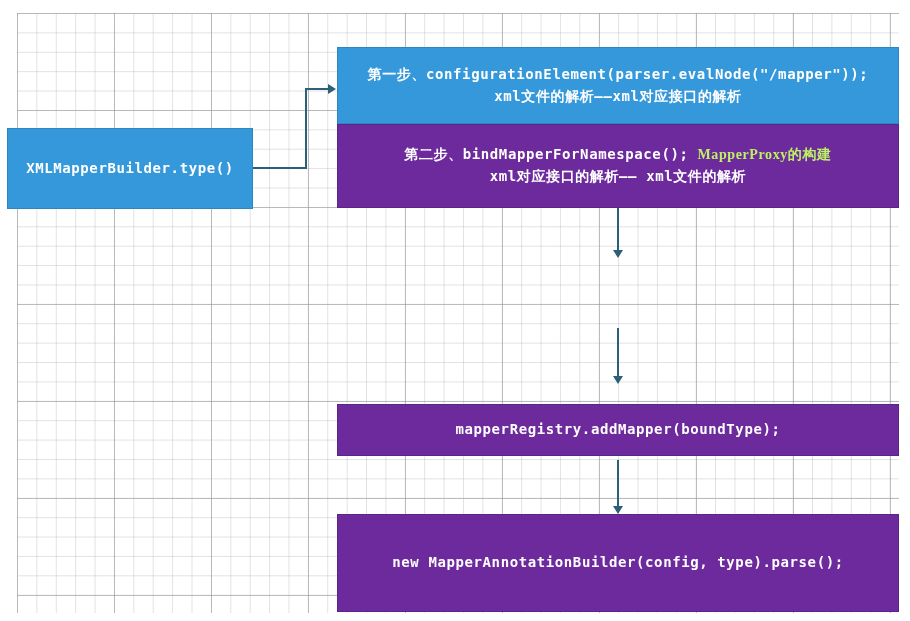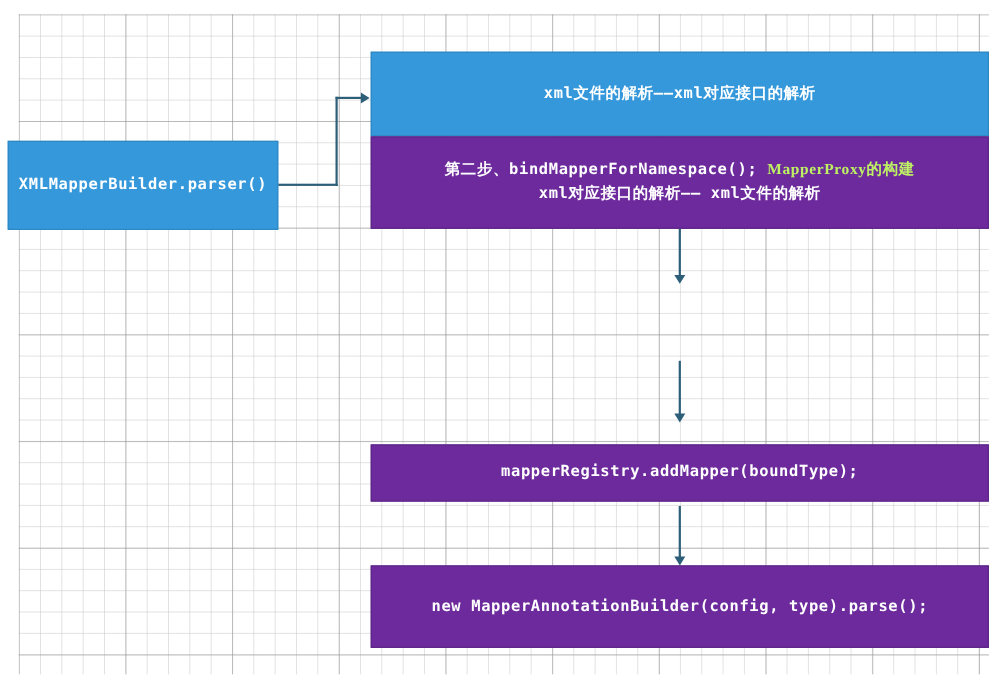--- a/index.html
+++ b/index.html
@@ -61,21 +61,21 @@
   }
   .blue  { background-color: #3498db; border: 1px solid #2d86be; }
   .purple{ background-color: #6c2a9c; border: 1px solid #5b2485; }
 
   
   #node-entry   { left: 7px;   top: 128px; width: 246px; height: 81px; }
   #node-step1   { left: 337px; top: 47px;  width: 562px; height: 77px; }
   #node-step2   { left: 337px; top: 124px; width: 562px; height: 84px; }
   #node-addmap  { left: 337px; top: 260px; width: 562px; height: 68px; }
   #node-registry{ left: 337px; top: 404px; width: 562px; height: 52px; }
-  #node-annot   { left: 337px; top: 514px; width: 562px; height: 75px; }
+  #node-annot   { left: 337px; top: 514px; width: 562px; height: 98px; }
 
   .hl-yellow { color: #bef264; font-family: Liberation Serif, serif; }
 
   
   .conn { position: absolute; background-color: #2d5f79; }
   .arrowhead {
     position: absolute;
     width: 0; height: 0;
   }
   .arrow-down {
@@ -104,24 +104,25 @@
   #v-arrow-3{ left: 613px; top: 506px; }
 </style>
 </head>
 <body>
 
 <div id="canvas">
 
   <div id="grid"></div>
 
   <div class="node blue" id="node-entry">
-    <div class="line">XMLMapperBuilder.parser()</div>
+    <div class="line">XMLMapperBuilder.type()</div>
   </div>
 
   <div class="node blue" id="node-step1">
+    <div class="line">第一步、configurationElement(parser.evalNode("/mapper"));</div>
     <div class="line">xml文件的解析——xml对应接口的解析</div>
   </div>
 
   <div class="node purple" id="node-step2">
     <div class="line"><span>第二步、bindMapperForNamespace(); </span><span class="hl-yellow">MapperProxy的构建</span></div>
     <div class="line">xml对应接口的解析—— xml文件的解析</div>
   </div>
 
 
   <div class="node purple" id="node-registry">

